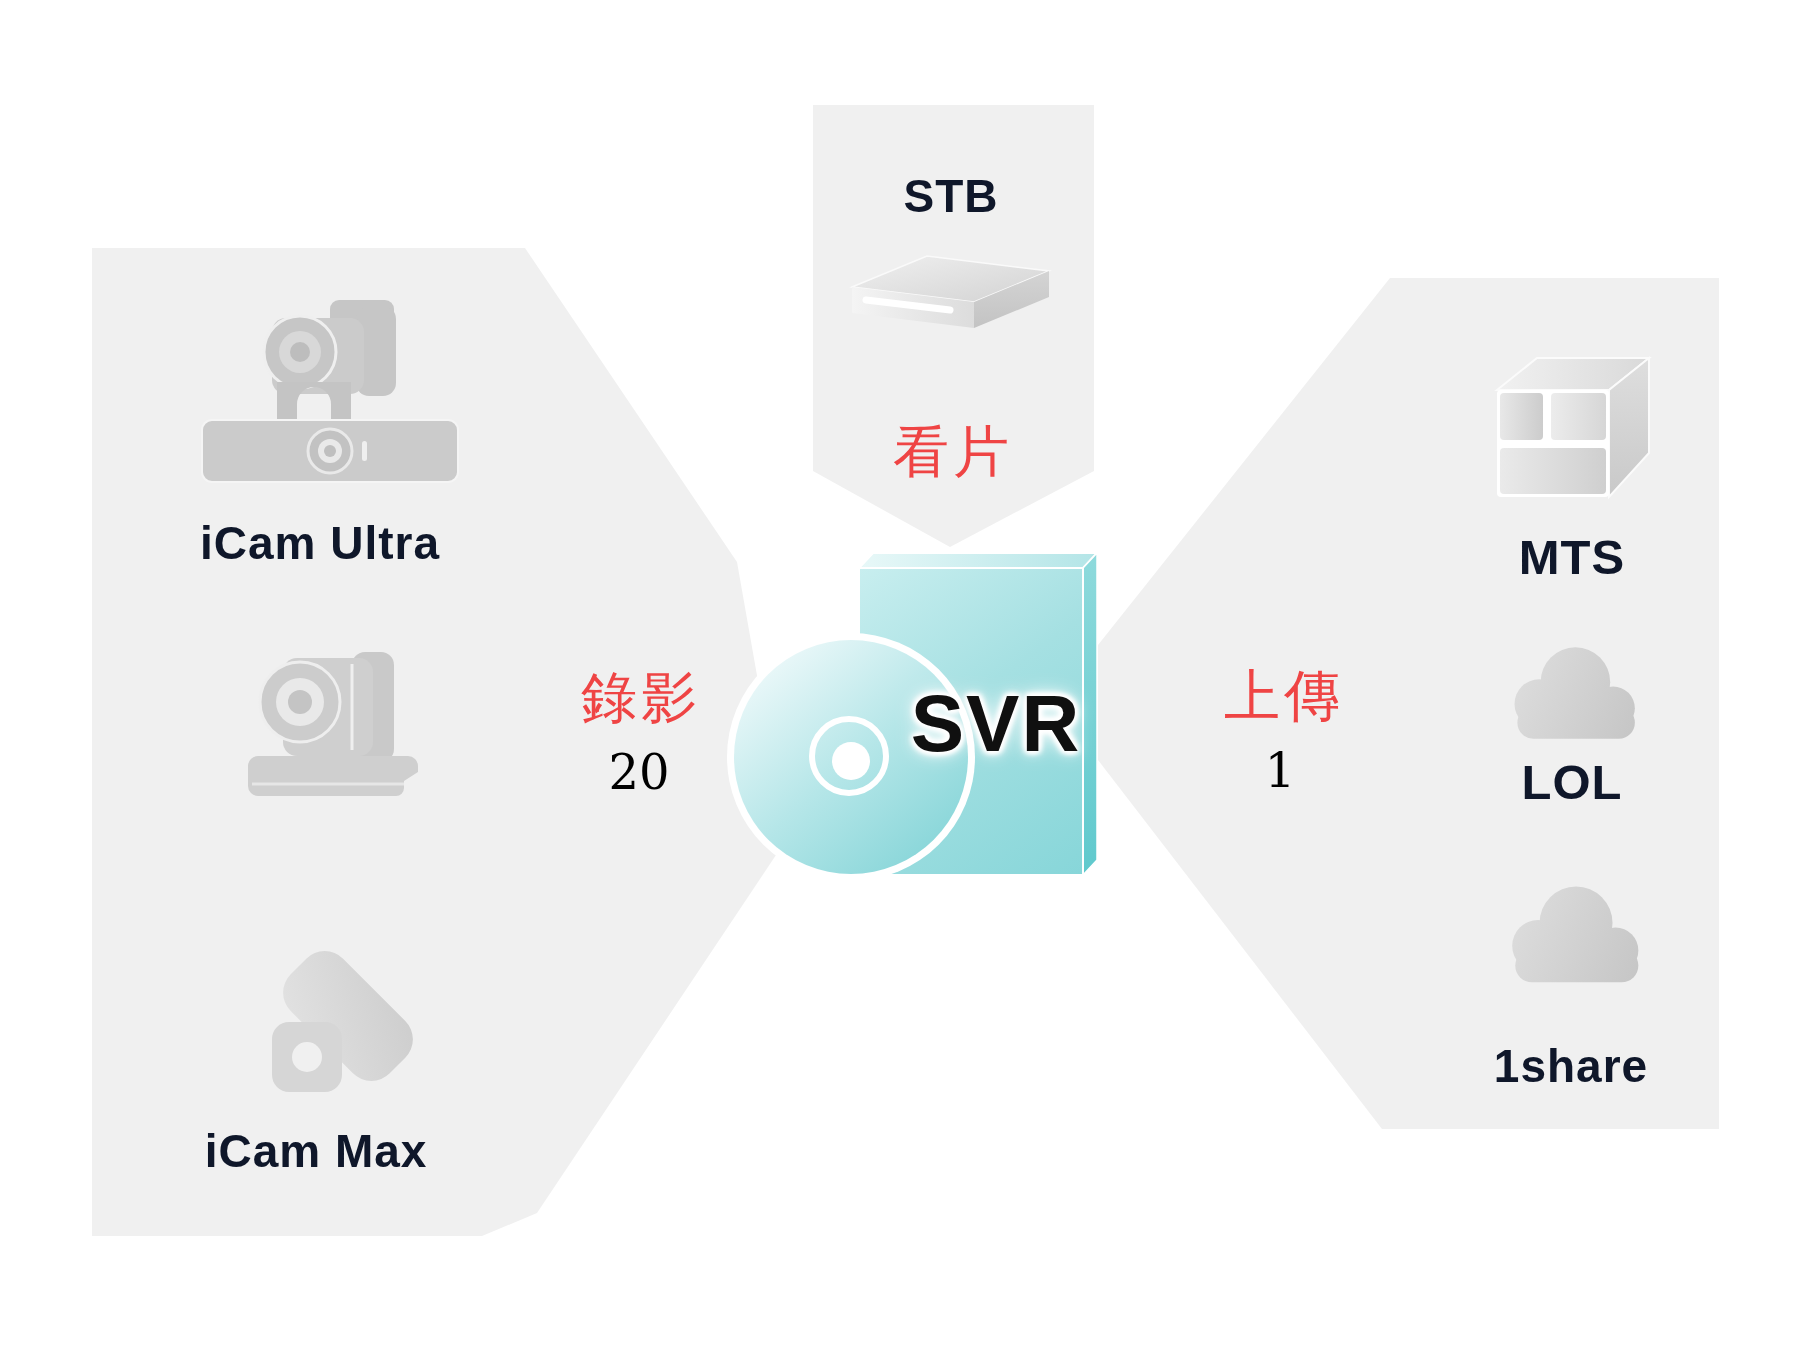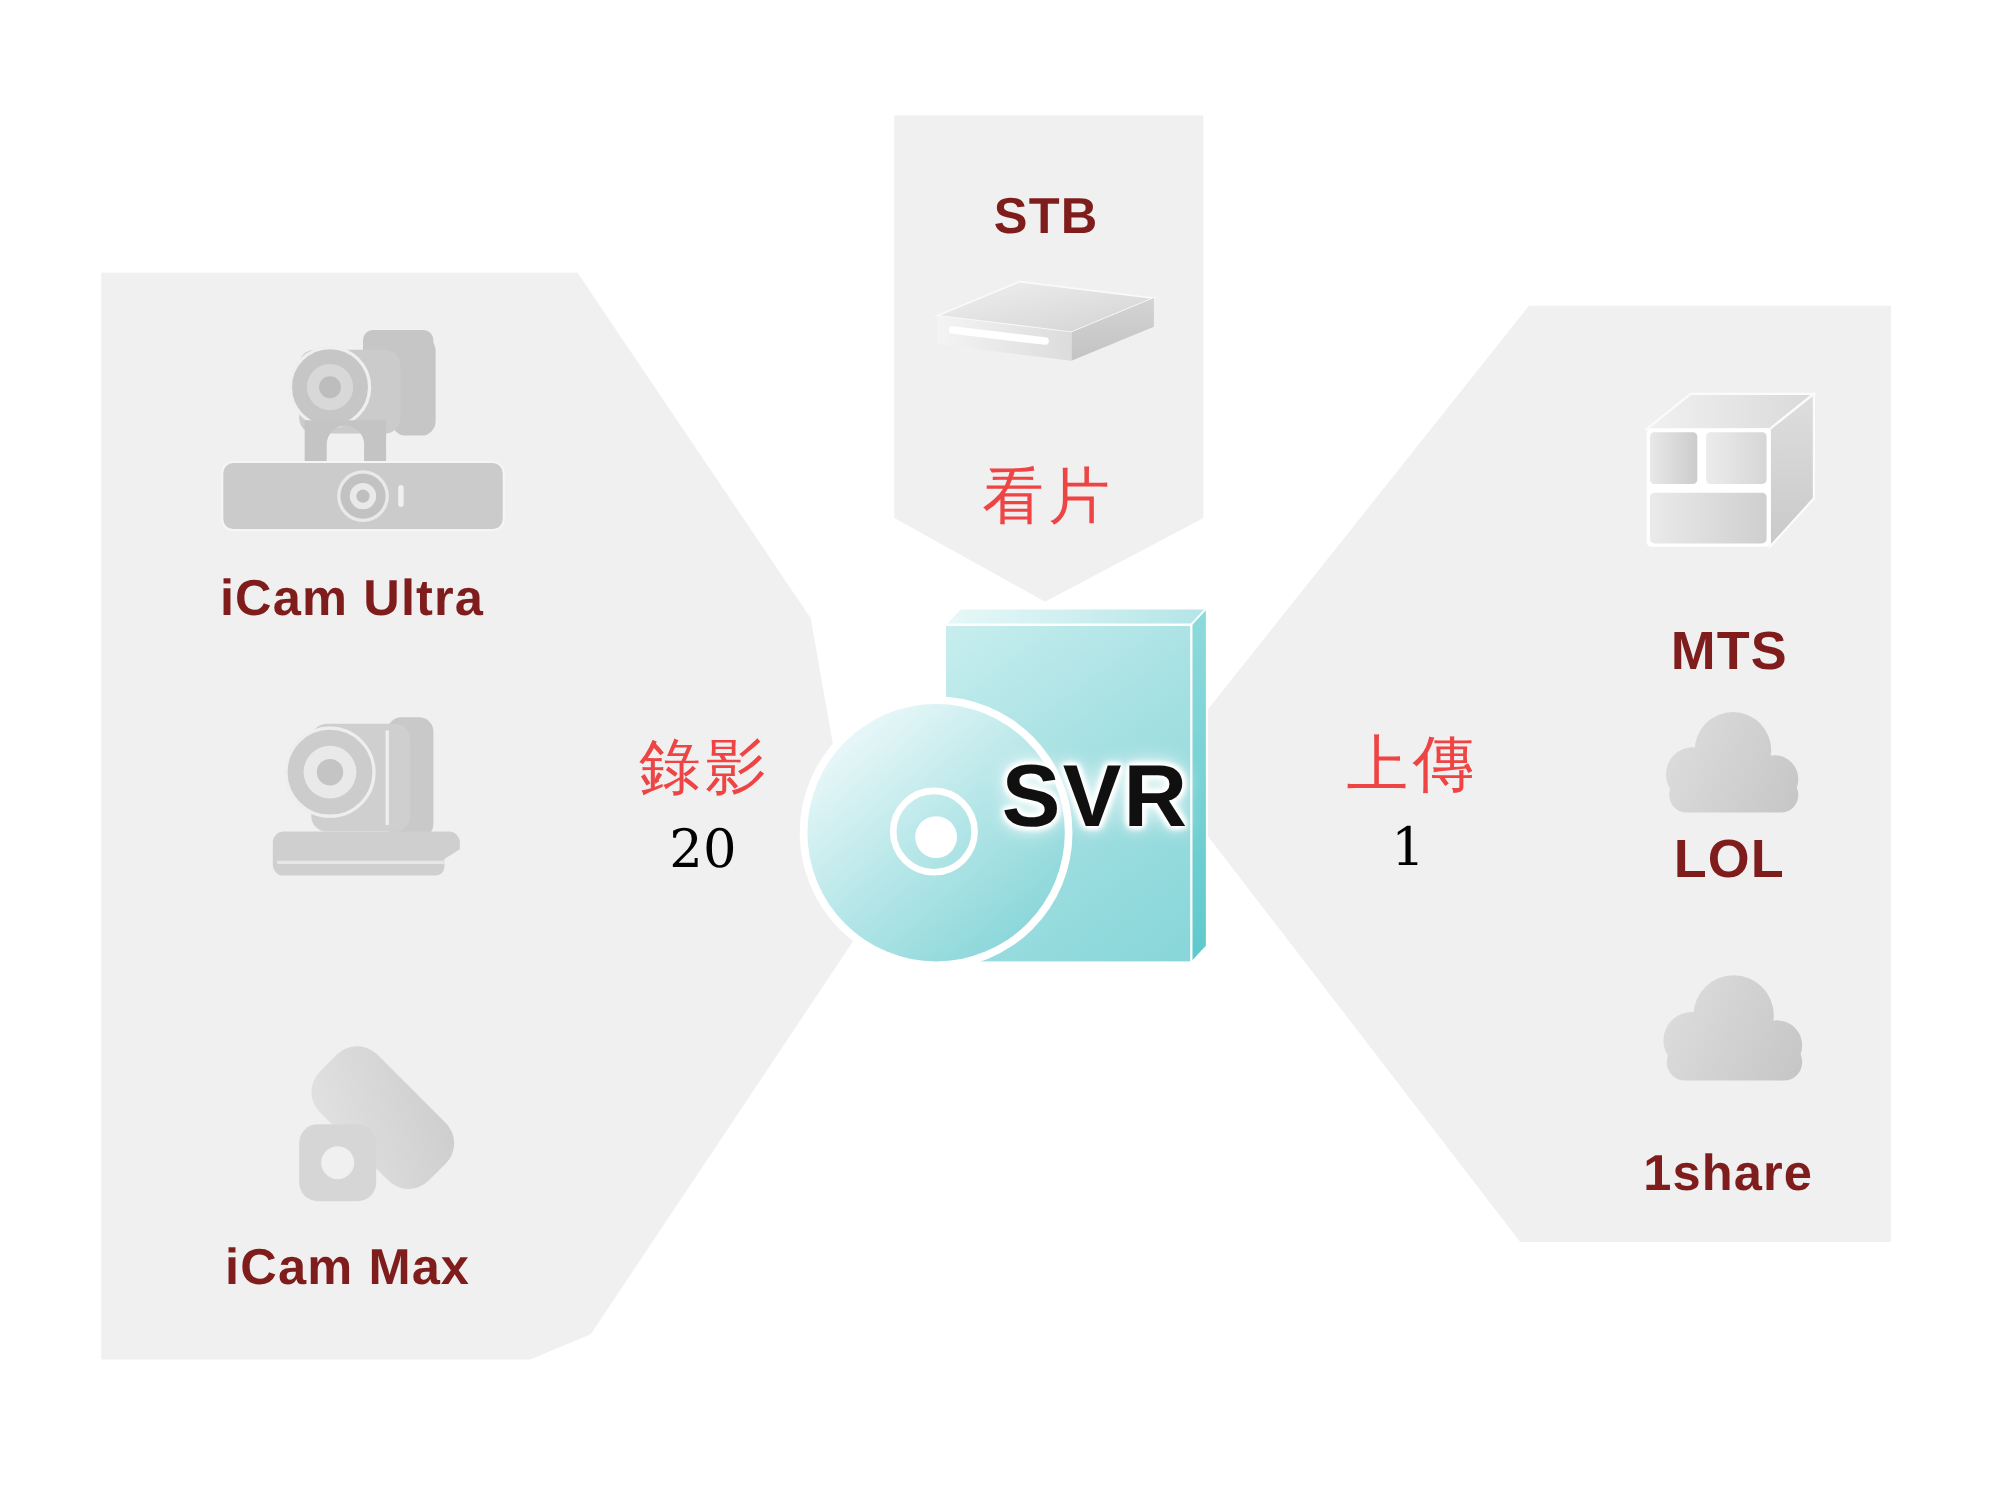--- a/index.html
+++ b/index.html
@@ -1,19 +1,19 @@
 <!DOCTYPE html>
 <html><head>
 <meta charset="utf-8">
 <style>
   html,body{margin:0;padding:0;background:#ffffff;}
   .canvas{position:relative;width:1811px;height:1351px;background:#ffffff;overflow:hidden;
           font-family:"Liberation Sans",sans-serif;}
   svg.scene{position:absolute;left:0;top:0;}
-  .lbl{position:absolute;transform:translate(-50%,-50%);white-space:nowrap;color:#7f1d1d;line-height:1;}
+  .lbl{position:absolute;transform:translate(-50%,-50%);white-space:nowrap;color:#0f172a;line-height:1;}
   .dev{font-weight:700;font-size:46px;letter-spacing:1px;}
   .dev-lg{font-size:49px;}
   .cjk{font-family:"DejaVu Serif","Liberation Serif",serif;font-size:56px;color:#ef4444;letter-spacing:4px;}
   .num{font-family:"DejaVu Serif","Liberation Serif",serif;font-size:48px;color:#000000;}
   .svr{font-size:80px;font-weight:800;color:#101010;letter-spacing:2px;
        text-shadow:0 0 8px #fff,0 0 14px #fff,0 0 22px #fff,2px 2px 5px #fff,-2px -2px 5px #fff,2px -2px 5px #fff,-2px 2px 5px #fff;}
 </style>
 </head>
 <body>
 
@@ -166,18 +166,18 @@
 
   <div class="lbl dev" style="left:320px;top:543px;">iCam Ultra</div>
   <div class="lbl dev" style="left:316px;top:1151px;">iCam Max</div>
 
   <div class="lbl cjk" style="left:641px;top:698px;">錄影</div>
   <div class="lbl num" style="left:639px;top:772px;">20</div>
 
   <div class="lbl cjk" style="left:1284px;top:696px;">上傳</div>
   <div class="lbl num" style="left:1280px;top:770px;">1</div>
 
-  <div class="lbl dev dev-lg" style="left:1572px;top:557px;margin-top:36px;">MTS</div>
+  <div class="lbl dev dev-lg" style="left:1572px;top:557px;">MTS</div>
   <div class="lbl dev dev-lg" style="left:1572px;top:782px;">LOL</div>
   <div class="lbl dev" style="left:1571px;top:1026px;margin-top:40px;">1share</div>
 
   <div class="lbl svr" style="left:948px;top:724px;margin-left:48px;">SVR</div>
 </div>
 
 </body></html>

